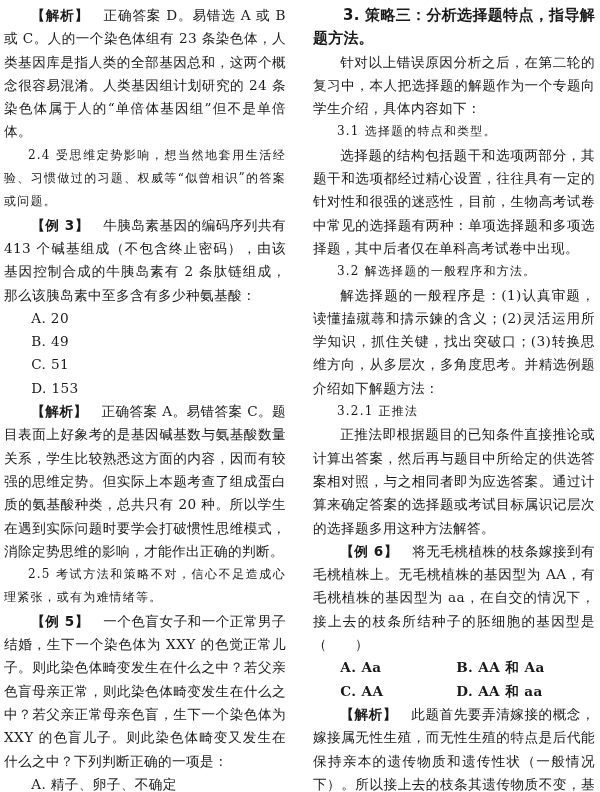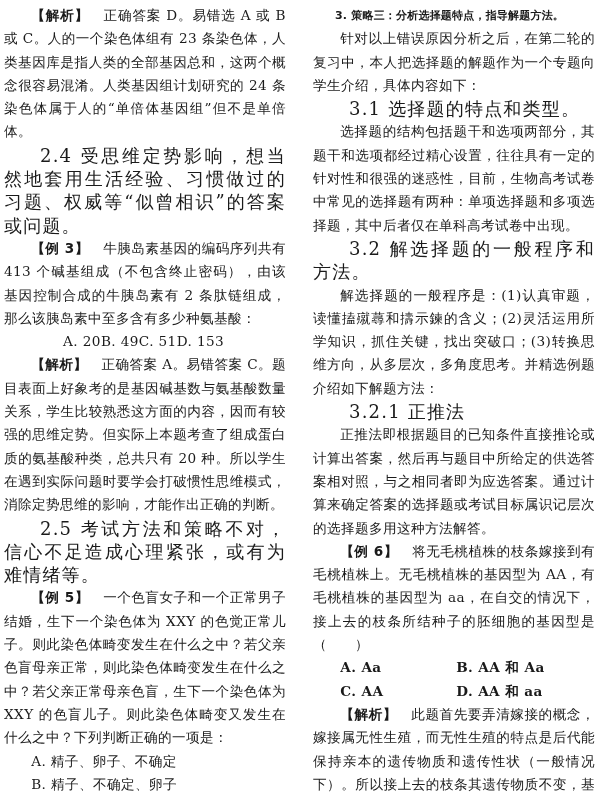--- a/index.html
+++ b/index.html
@@ -14,23 +14,23 @@
     font-size: 13.6px; line-height: 23.3px;
     text-align: justify; letter-spacing: 0.4px;
   }
   .col.left { left: 4px; }
   .col.right { left: 313px; }
   p { margin: 0; }
   .indent { text-indent: 2em; }
   .hang { padding-left: 2em; }
   .tag { font-family: "DejaVu Sans", "Liberation Sans", sans-serif; font-weight: bold; letter-spacing: 0.5px; }
   .tag-gap { display: inline-block; width: 14px; }
-  .sub { font-size: 18px; letter-spacing: 1.2px; }
-  .h3 { font-family: "DejaVu Sans", "Liberation Sans", sans-serif; font-weight: bold; font-size: 11px; letter-spacing: 0.2px; }
-  .opts4 { display: flex; justify-content: center; padding-left: 2em; padding-right: 30px; }
+  .sub { font-size: 12px; letter-spacing: 1.2px; }
+  .h3 { font-family: "DejaVu Sans", "Liberation Sans", sans-serif; font-weight: bold; font-size: 15px; letter-spacing: 0.2px; }
+  .opts4 { display: flex; justify-content: center; padding-left: 2em; padding-right: 30px; flex-direction: column; }
   .opts2 { display: flex; padding-left: 2em; font-weight: bold; }
   .opts2 span { width: 116px; }
 </style>
 </head>
 <body>
 
 <div class="page">
 
   <div class="col left">
     <p class="indent"><span class="tag">【解析】</span><span class="tag-gap"></span><span>正确答案 D。易错选 A 或 B 或 C。人的一个染色体组有 23 条染色体，人类基因库是指人类的全部基因总和，这两个概念很容易混淆。人类基因组计划研究的 24 条染色体属于人的“单倍体基因组”但不是单倍体。</span></p>

